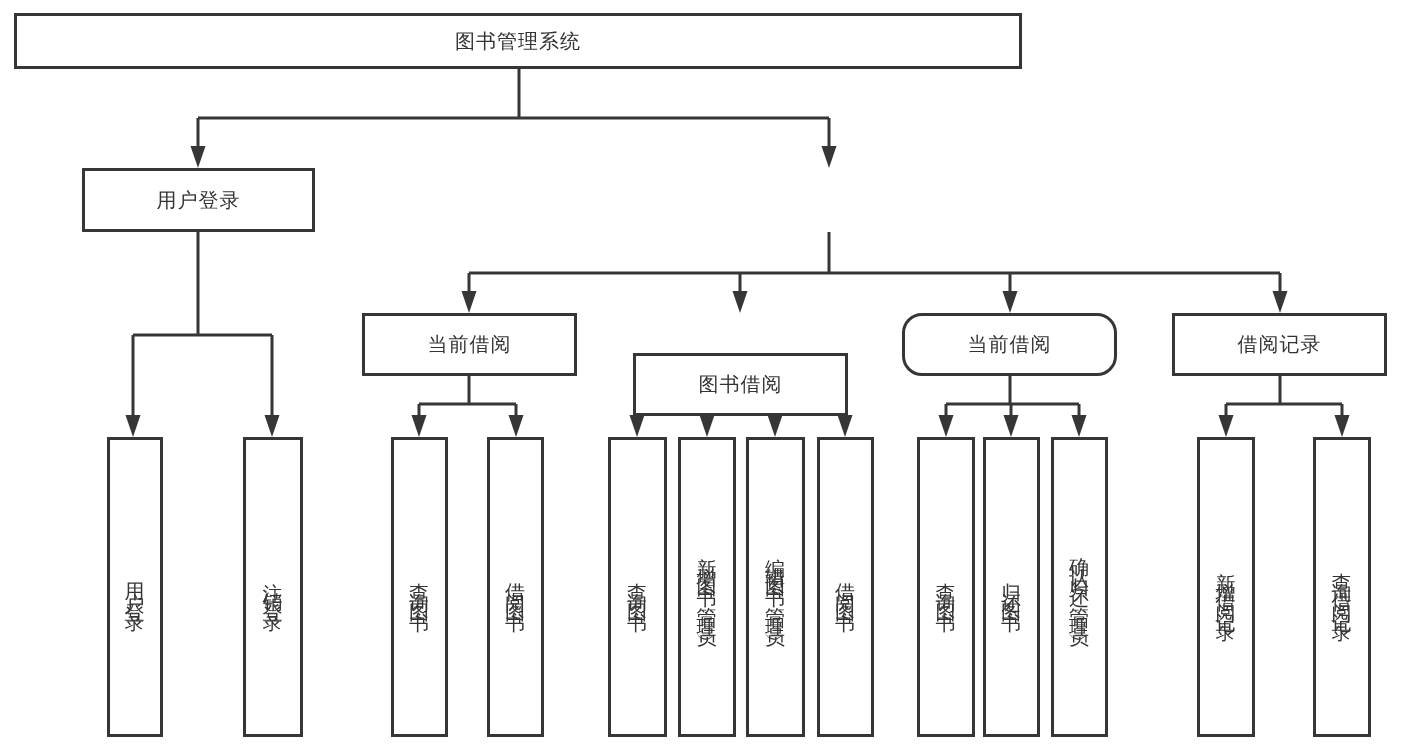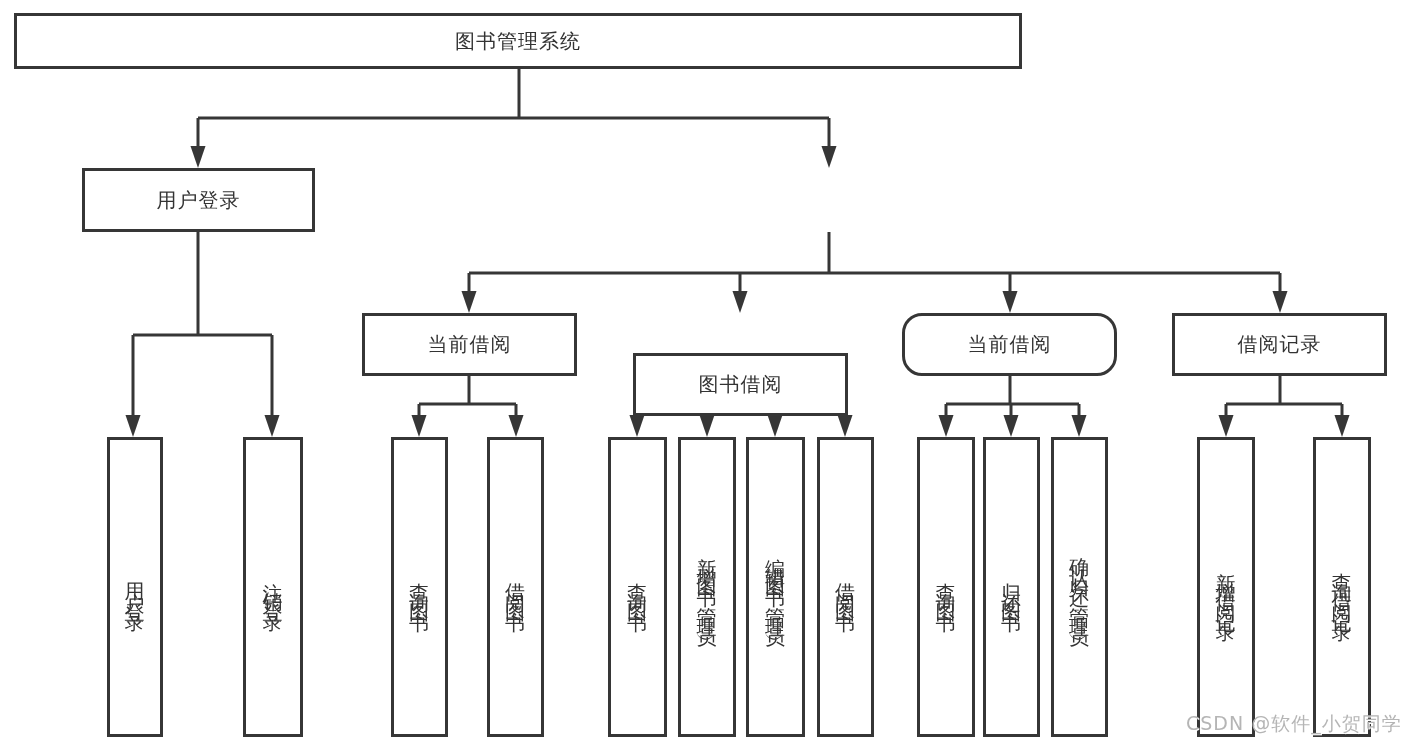--- a/index.html
+++ b/index.html
@@ -131,15 +131,14 @@
     <span class="vtext">确认归还（管理员）</span>
   </div>
 
   <div class="box leaf" style="left:1197px; top:437px; width:58px; height:300px;">
     <span class="vtext">新增借阅记录</span>
   </div>
   <div class="box leaf" style="left:1313px; top:437px; width:58px; height:300px;">
     <span class="vtext">查询借阅记录</span>
   </div>
 
-  <div class="watermark">CSDN @软件_小贺同学</div>
 
 </div>
 
 </body></html>

